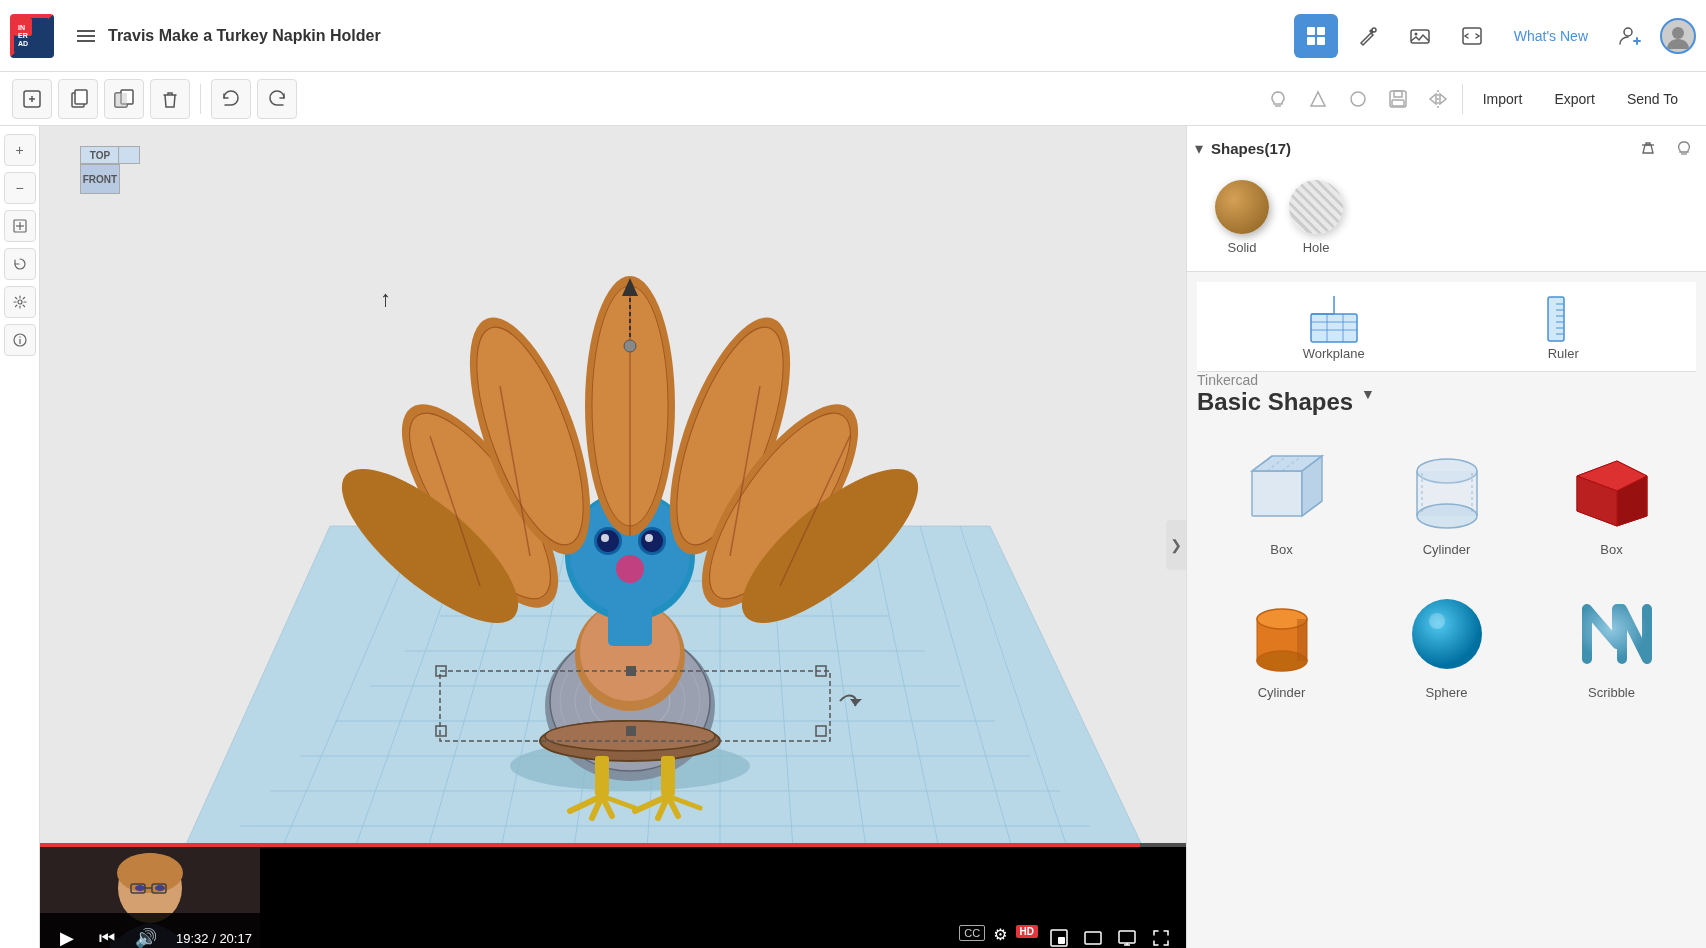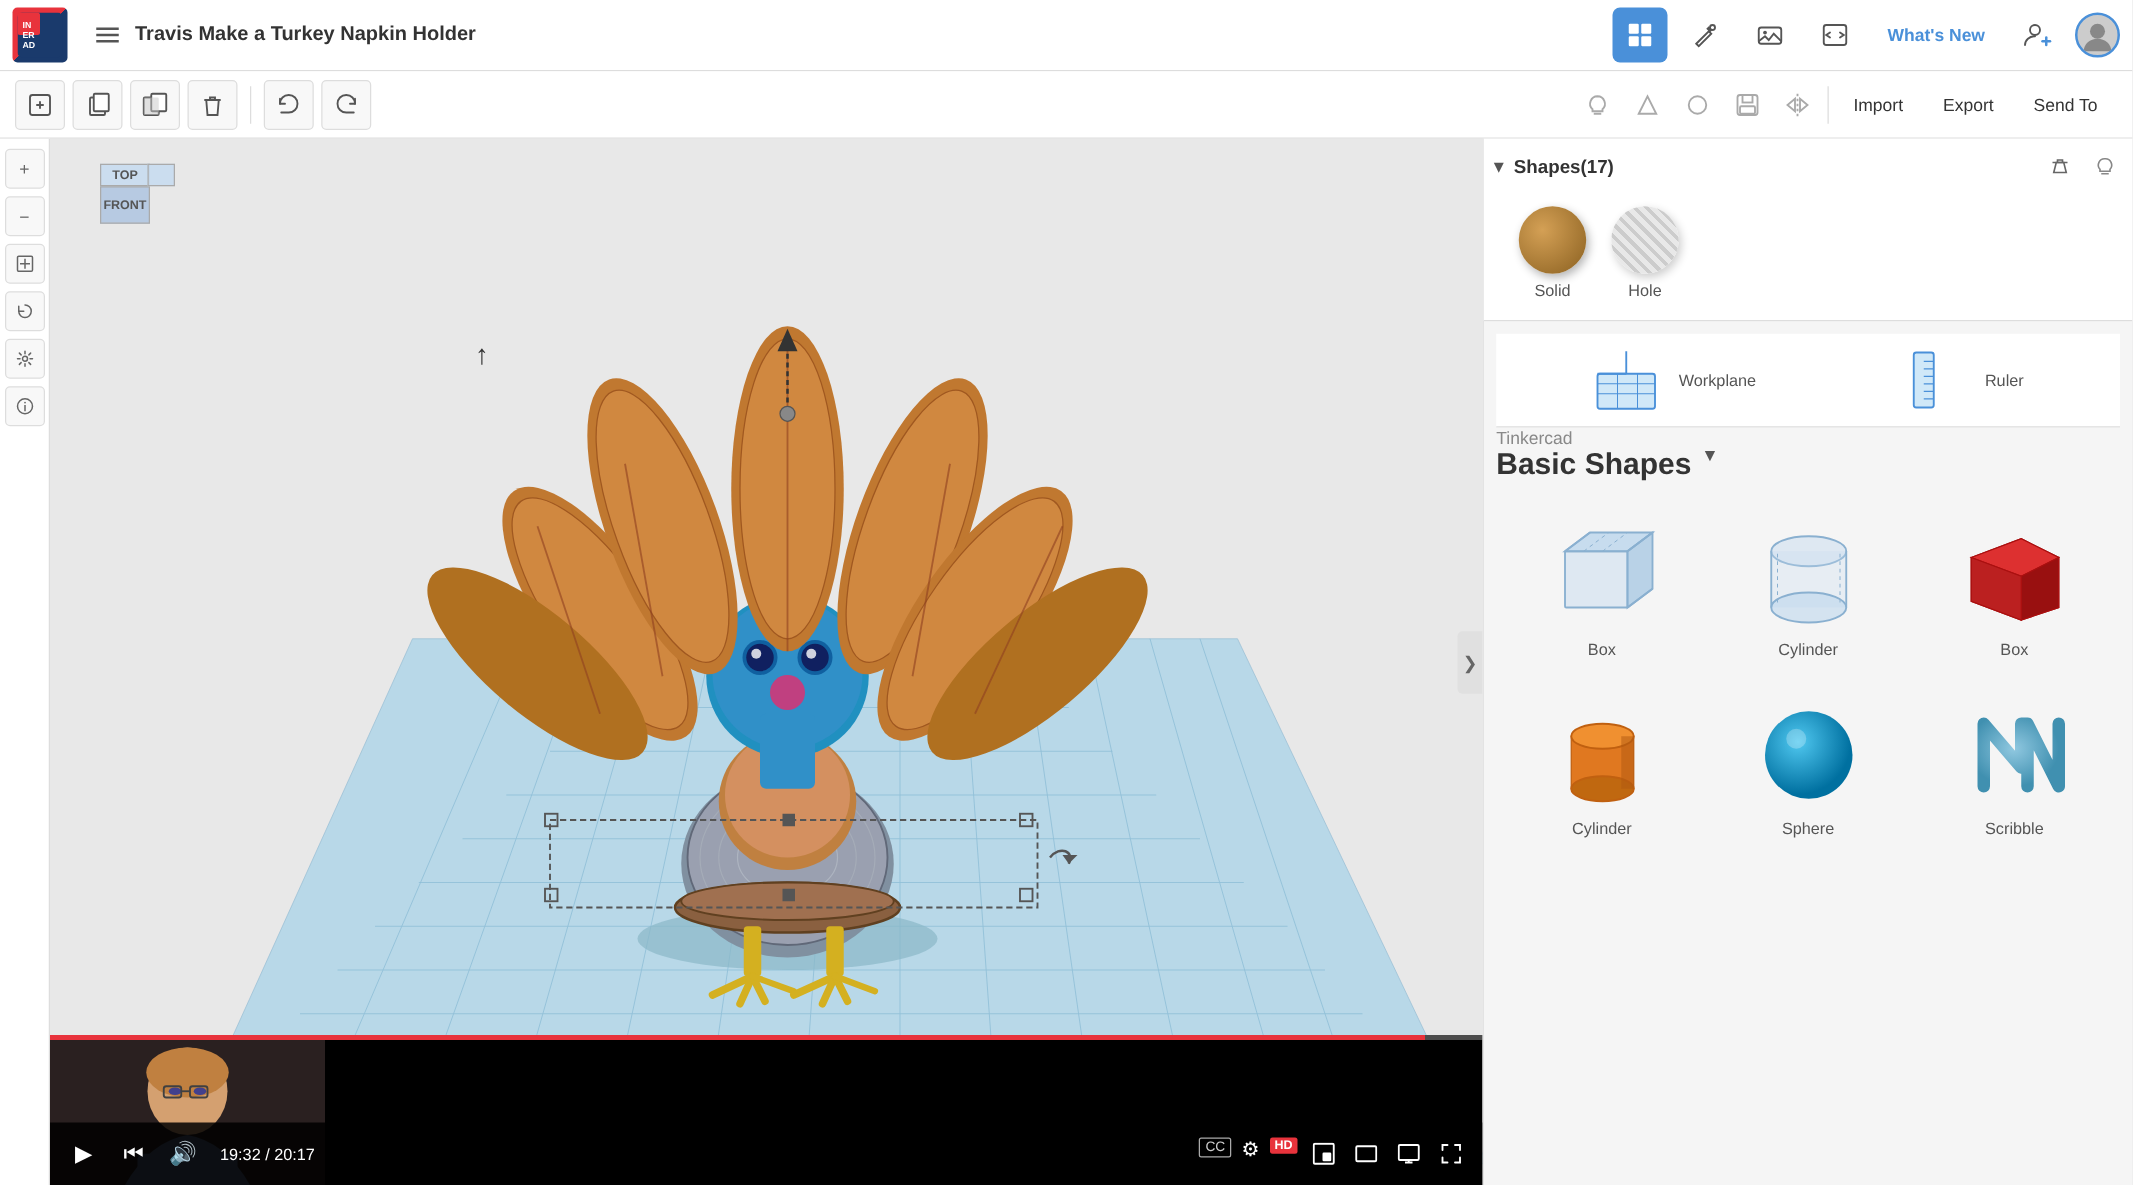--- a/index.html
+++ b/index.html
@@ -1,21 +1,21 @@
 <!DOCTYPE html>
 <html><head>
   <meta charset="utf-8">
   <style>
     * { box-sizing: border-box; margin: 0; padding: 0; }
     body { font-family: Arial, sans-serif; background: #f0f0f0; width: 1706px; height: 948px; overflow: hidden; }
 
     
     #top-bar {
       display: flex; align-items: center;
-      background: #fff; height: 57px;
+      background: #fff; height: 72px;
       border-bottom: 1px solid #ddd;
       padding: 0 10px;
     }
     #app-logo {
       width: 44px; height: 44px; margin-right: 10px;
       background: linear-gradient(135deg, #e8333c 0%, #e8333c 50%, #1a3a6c 50%);
       border-radius: 4px; display: flex; align-items: center; justify-content: center;
       font-size: 10px; color: white; font-weight: bold; flex-shrink: 0;
     }
     #project-title {
@@ -26,21 +26,21 @@
     }
     .top-icon-btn {
       width: 44px; height: 44px; display: flex; align-items: center; justify-content: center;
       border: none; background: transparent; cursor: pointer; border-radius: 4px;
     }
     .grid-icon-btn {
       background: #4a90d9; border-radius: 6px;
     }
     .grid-icon-btn svg { color: white; }
     #whats-new-btn {
-      color: #4a90d9; font-size: 14px; font-weight: 700; cursor: pointer;
+      color: #4a90d9; font-size: 14px; font-weight: 400; cursor: pointer;
       padding: 6px 12px; border: none; background: transparent;
     }
     .avatar-circle {
       width: 36px; height: 36px; border-radius: 50%; background: #ccc;
       display: flex; align-items: center; justify-content: center; overflow: hidden;
       border: 2px solid #4a90d9;
     }
 
     
     #toolbar {
@@ -201,21 +201,21 @@
     #library-title { font-size: 14px; color: #888; }
     #library-name { font-size: 24px; font-weight: 600; color: #333; }
     .dropdown-arrow { color: #555; font-size: 14px; cursor: pointer; }
 
     
     #tools-row {
       display: flex; justify-content: space-around; padding: 10px 20px;
       background: #fff; border-bottom: 1px solid #ddd;
     }
     .tool-card {
-      display: flex; align-items: center; gap: 15px; cursor: pointer;
+      display: flex; flex-direction: column; align-items: center; gap: 0; cursor: pointer;
     }
     .tool-icon-box {
       width: 54px; height: 54px; display: flex; align-items: center; justify-content: center;
     }
     .tool-label { font-size: 13px; color: #555; }
 
     
     #shape-grid {
       display: grid; grid-template-columns: repeat(3, 1fr); gap: 16px;
       padding: 10px;

